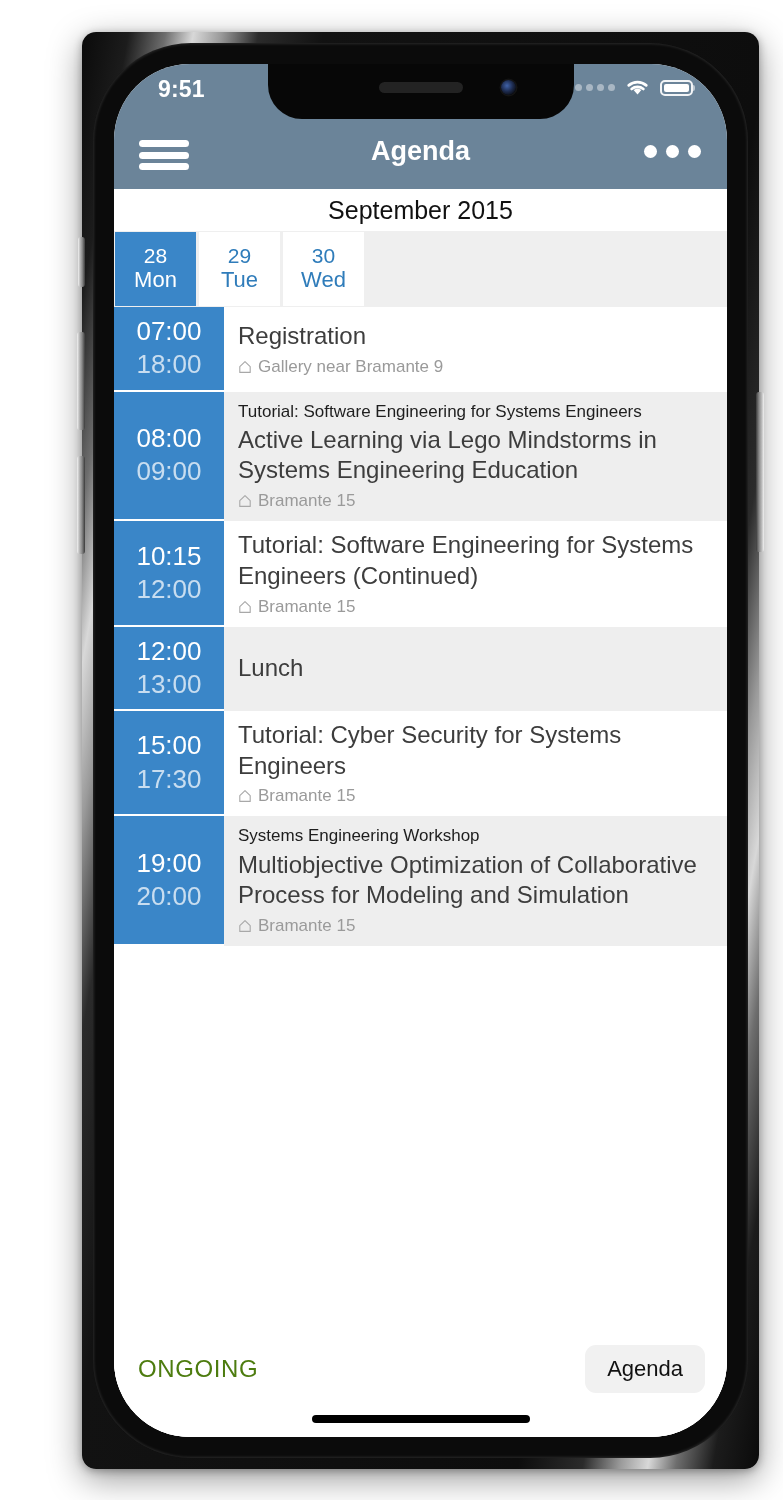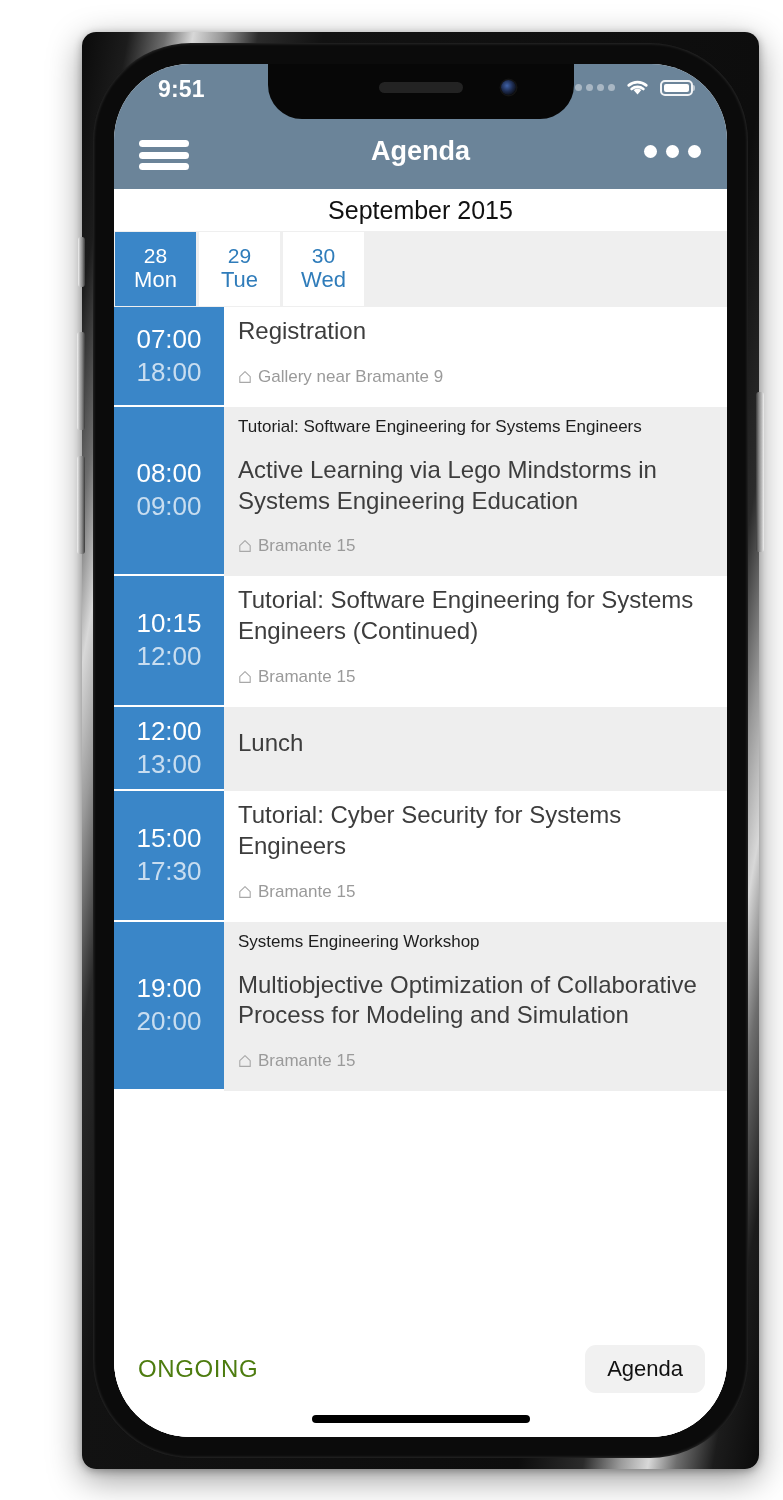--- a/index.html
+++ b/index.html
@@ -286,26 +286,25 @@
     color: #ffffff;
     line-height: 1.28;
   }
   .event-time .t-end {
     font-size: 26px;
     color: rgba(255,255,255,0.72);
     line-height: 1.28;
   }
   .event-body {
     flex: 1 1 auto;
-    padding: 9px 18px 20px 14px;
+    padding: 9px 18px 10px 14px;
     box-sizing: border-box;
     display: flex;
     flex-direction: column;
     justify-content: center;
-    gap: 15px;
   }
   .event-body.centered { justify-content: center; }
   .ev-subtitle {
     font-size: 17px;
     color: #1e1e1e;
     line-height: 1.3;
     margin-bottom: 2px;
   }
   .ev-title {
     font-size: 24px;

